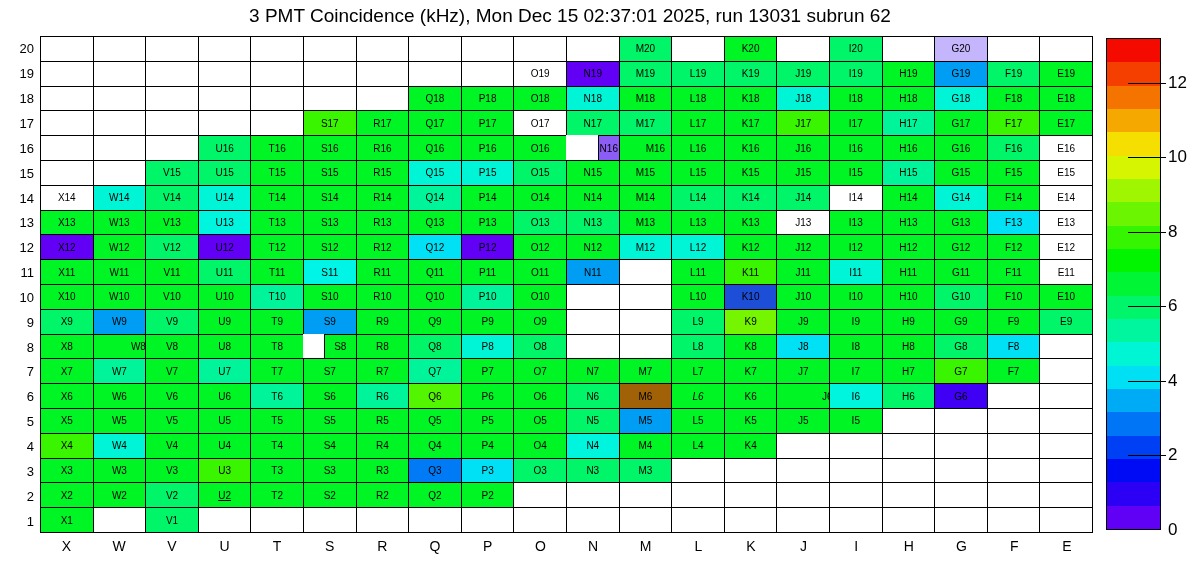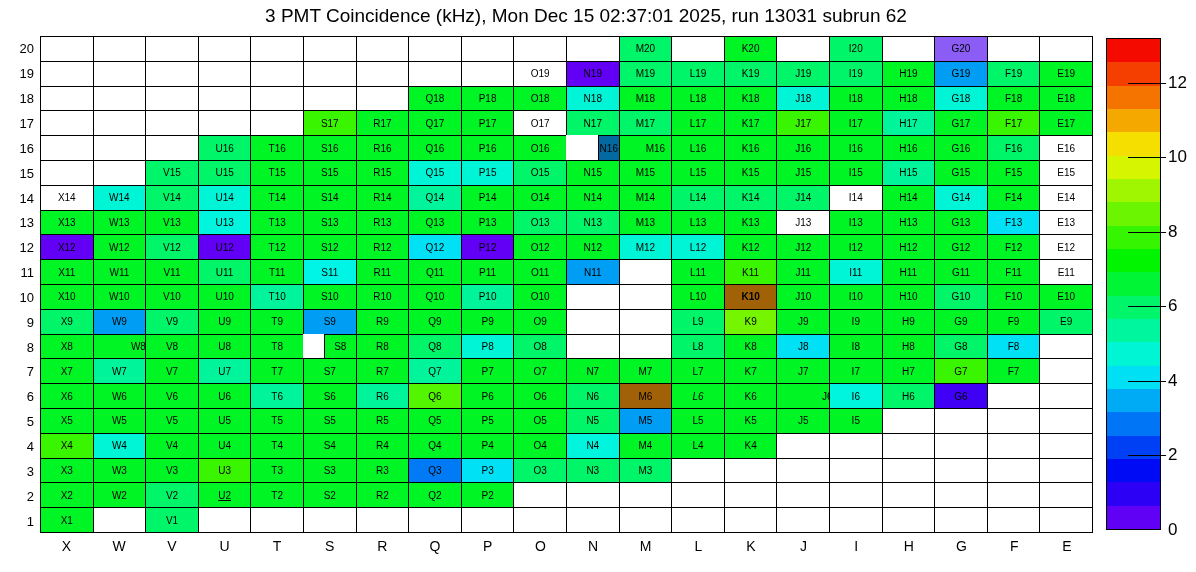--- a/index.html
+++ b/index.html
@@ -1,21 +1,21 @@
 <!DOCTYPE html>
 <html><head>
 <meta charset="utf-8">
 <style>
   html,body{margin:0;padding:0;background:#fff;}
   .figure{
     position:relative;width:1196px;height:572px;background:#fff;
     font-family:"Liberation Sans",sans-serif;overflow:hidden;
   }
   .title{
-    position:absolute;top:5px;left:16px;width:1140px;text-align:center;
+    position:absolute;top:5px;left:0;width:1140px;text-align:center;
     font-size:19px;color:#000;white-space:nowrap;
   }
   .grid{
     position:absolute;left:40px;top:36px;width:1053px;height:497px;
     display:grid;grid-template-columns:repeat(20,1fr);grid-template-rows:repeat(20,1fr);
     border-right:1px solid #000;border-bottom:1px solid #000;box-sizing:border-box;
   }
   .cell{
     border-left:1px solid #000;border-top:1px solid #000;box-sizing:border-box;
     display:flex;align-items:center;justify-content:center;
@@ -57,21 +57,21 @@
       <div class="cell" style="background: rgb(255, 255, 255);"></div>
       <div class="cell" style="background: rgb(255, 255, 255);"></div>
       <div class="cell" style="background: rgb(255, 255, 255);"></div>
       <div class="cell" style="background: rgb(255, 255, 255);"></div>
       <div class="cell" style="background: rgb(0, 245, 104);">M20</div>
       <div class="cell" style="background: rgb(255, 255, 255);"></div>
       <div class="cell" style="background: rgb(0, 245, 36);">K20</div>
       <div class="cell" style="background: rgb(255, 255, 255);"></div>
       <div class="cell" style="background: rgb(0, 245, 104);">I20</div>
       <div class="cell" style="background: rgb(255, 255, 255);"></div>
-      <div class="cell" style="background: #8b5cf6;">G20</div>
+      <div class="cell" style="background: #c4b5fd;">G20</div>
       <div class="cell" style="background: rgb(255, 255, 255);"></div>
       <div class="cell" style="background: rgb(255, 255, 255);"></div>
       <div class="cell" style="background: rgb(255, 255, 255);"></div>
       <div class="cell" style="background: rgb(255, 255, 255);"></div>
       <div class="cell" style="background: rgb(255, 255, 255);"></div>
       <div class="cell" style="background: rgb(255, 255, 255);"></div>
       <div class="cell" style="background: rgb(255, 255, 255);"></div>
       <div class="cell" style="background: rgb(255, 255, 255);"></div>
       <div class="cell" style="background: rgb(255, 255, 255);"></div>
       <div class="cell" style="background: rgb(255, 255, 255);"></div>
@@ -130,21 +130,21 @@
       <div class="cell" style="background: rgb(255, 255, 255);"></div>
       <div class="cell" style="background: rgb(255, 255, 255);"></div>
       <div class="cell" style="background: rgb(255, 255, 255);"></div>
       <div class="cell" style="background: rgb(0, 245, 104);">U16</div>
       <div class="cell" style="background: rgb(0, 245, 36);">T16</div>
       <div class="cell" style="background: rgb(0, 245, 36);">S16</div>
       <div class="cell" style="background: rgb(0, 245, 36);">R16</div>
       <div class="cell" style="background: rgb(0, 245, 36);">Q16</div>
       <div class="cell" style="background: rgb(0, 245, 36);">P16</div>
       <div class="cell" style="background: rgb(0, 245, 36);">O16</div>
-      <div class="cell" style="background: #0369a1; margin-left: 32px;">N16</div>
+      <div class="cell" style="background: #8b5cf6; margin-left: 32px;">N16</div>
       <div class="cell" style="background: rgb(0, 245, 36); padding-left: 20px;">M16</div>
       <div class="cell" style="background: rgb(0, 245, 36);">L16</div>
       <div class="cell" style="background: rgb(0, 245, 36);">K16</div>
       <div class="cell" style="background: rgb(0, 245, 36);">J16</div>
       <div class="cell" style="background: rgb(0, 245, 36);">I16</div>
       <div class="cell" style="background: rgb(0, 245, 36);">H16</div>
       <div class="cell" style="background: rgb(0, 245, 36);">G16</div>
       <div class="cell" style="background: rgb(0, 245, 104);">F16</div>
       <div class="cell" style="background: rgb(255, 255, 255);">E16</div>
       <div class="cell" style="background: rgb(255, 255, 255);"></div>
@@ -253,21 +253,21 @@
       <div class="cell" style="background: rgb(0, 245, 36);">U10</div>
       <div class="cell" style="background: rgb(0, 245, 154);">T10</div>
       <div class="cell" style="background: rgb(0, 245, 36);">S10</div>
       <div class="cell" style="background: rgb(0, 245, 36);">R10</div>
       <div class="cell" style="background: rgb(0, 245, 36);">Q10</div>
       <div class="cell" style="background: rgb(0, 245, 154);">P10</div>
       <div class="cell" style="background: rgb(0, 245, 36);">O10</div>
       <div class="cell" style="background: rgb(255, 255, 255);"></div>
       <div class="cell" style="background: rgb(255, 255, 255);"></div>
       <div class="cell" style="background: rgb(0, 245, 36);">L10</div>
-      <div class="cell" style="background: #a16207; font-weight: bold;">K10</div>
+      <div class="cell" style="background: #1d4ed8;">K10</div>
       <div class="cell" style="background: rgb(0, 245, 36);">J10</div>
       <div class="cell" style="background: rgb(0, 245, 36);">I10</div>
       <div class="cell" style="background: rgb(0, 245, 36);">H10</div>
       <div class="cell" style="background: rgb(0, 245, 104);">G10</div>
       <div class="cell" style="background: rgb(0, 245, 36);">F10</div>
       <div class="cell" style="background: rgb(0, 245, 36);">E10</div>
       <div class="cell" style="background: rgb(0, 245, 104);">X9</div>
       <div class="cell" style="background: rgb(0, 157, 245);">W9</div>
       <div class="cell" style="background: rgb(0, 245, 104);">V9</div>
       <div class="cell" style="background: rgb(0, 245, 36);">U9</div>

